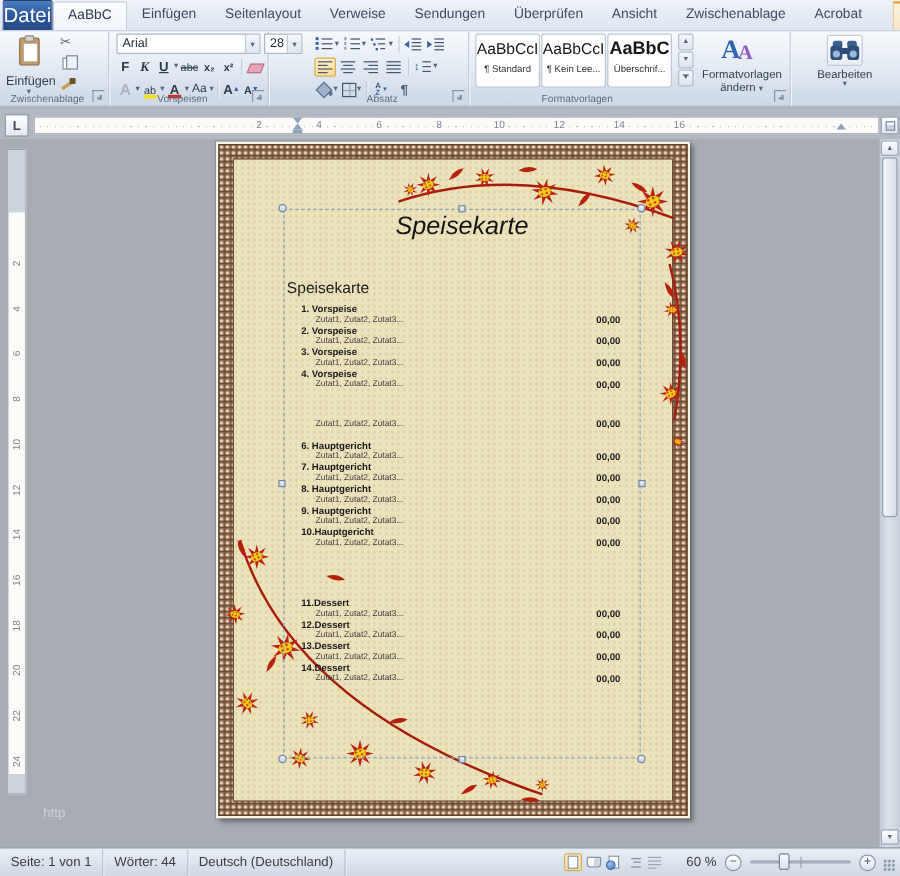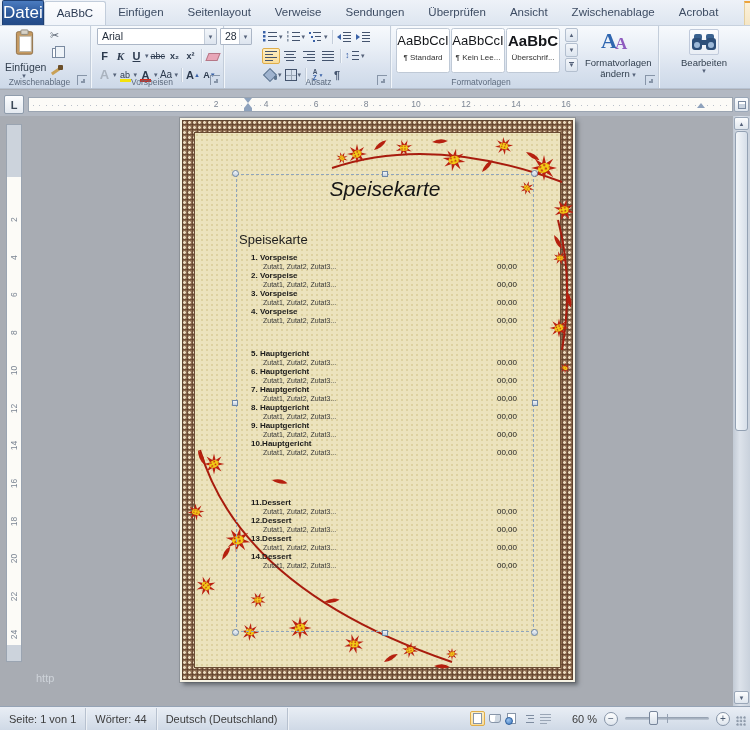--- a/index.html
+++ b/index.html
@@ -185,21 +185,21 @@
     background:linear-gradient(#f4f7fa,#c2cfde);z-index:5;}
   .dtitle{position:absolute;top:2px;left:0;right:0;text-align:center;font-size:21px;font-style:italic;color:#161616;}
   .msec{position:absolute;left:2px;right:2px;}
   .mhead{font-size:13px;color:#1d1d1d;line-height:15px;}
   .caret{display:inline-block;width:1.5px;height:13px;background:#111;margin-left:3px;vertical-align:-2px;}
   .mitems{margin:6px 14px 0 12px;}
   .mi{height:18px;}
   .mi-name{font-size:8px;font-weight:bold;color:#1a1a1a;line-height:9px;}
   .mi-row{display:flex;justify-content:space-between;line-height:9px;}
   .mi-ing{font-size:7px;color:#3a3a3a;margin-left:12px;}
-  .mi-price{font-size:8px;font-weight:normal;color:#1a1a1a;}
+  .mi-price{font-size:8px;font-weight:bold;color:#1a1a1a;}
   .watermark{position:absolute;left:36px;top:672px;font-size:11px;color:#ced3d9;}
 
   
   .vtrack{position:absolute;left:733px;top:116px;width:17px;height:590px;
     background:linear-gradient(90deg,#c2cad5,#dce2ea 40%,#c9d1dc);}
   .ss-btn{position:absolute;left:734px;width:15px;height:13px;background:linear-gradient(#fcfdfe,#dfe6ee);
     border:1px solid #9aa7b8;border-radius:2px;display:flex;align-items:center;justify-content:center;
     font-size:6px;color:#55627a;}
   .ruler-toggle{top:97px;height:15px;}
   .rt-ic{width:8px;height:8px;border:1px solid #7a8aa0;background:linear-gradient(#fff 40%,#c8d2de 40%);}
@@ -586,21 +586,20 @@
                   <div class="mi-row">
                     <span class="mi-ing">Zutat1, Zutat2, Zutat3...</span>
                     <span class="mi-price">00,00</span>
                   </div>
                 </div>
               </div>
             </div>
             <div class="msec" style="top: 168px;">
               <div class="mitems">
                 <div class="mi">
-                  <div class="mi-name">5. Hauptgericht</div>
                   <div class="mi-row">
                     <span class="mi-ing">Zutat1, Zutat2, Zutat3...</span>
                     <span class="mi-price">00,00</span>
                   </div>
                 </div>
                 <div class="mi">
                   <div class="mi-name">6. Hauptgericht</div>
                   <div class="mi-row">
                     <span class="mi-ing">Zutat1, Zutat2, Zutat3...</span>
                     <span class="mi-price">00,00</span>

